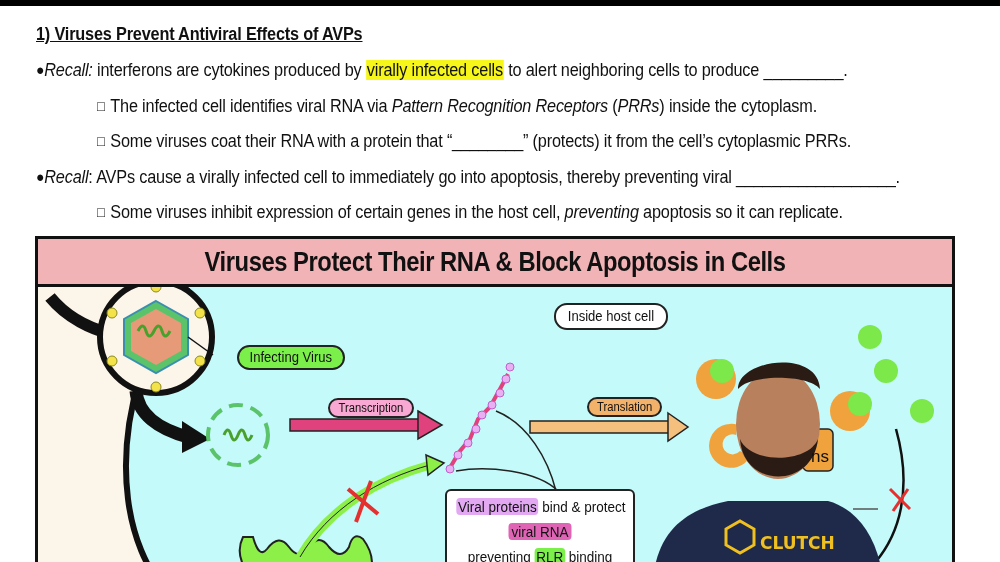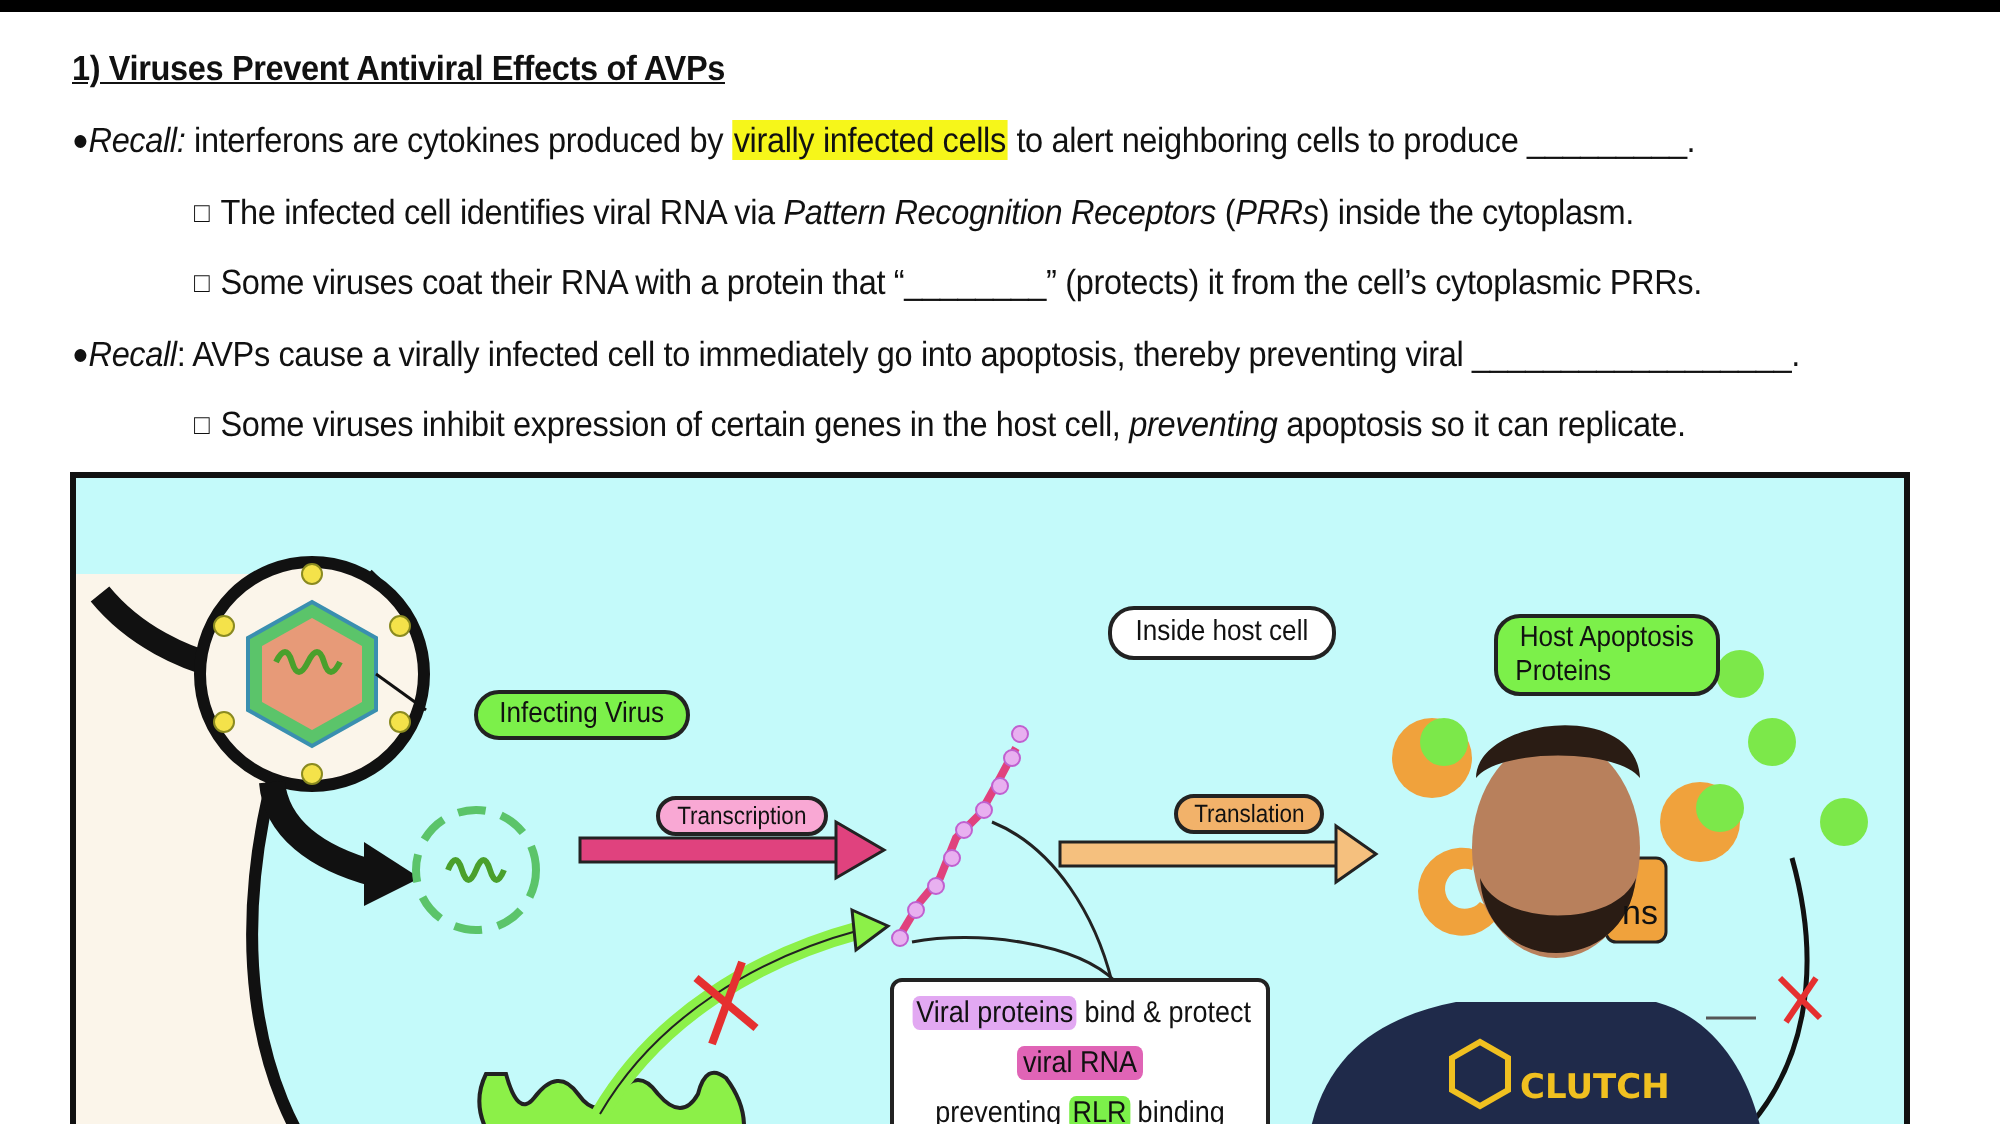--- a/index.html
+++ b/index.html
@@ -158,29 +158,26 @@
     <g>
       <path d="M615 340 C 620 290, 650 270, 690 262 L790 262 C 820 270, 840 300, 845 340 Z" fill="#1f2a4a"></path>
       <ellipse cx="740" cy="185" rx="42" ry="55" fill="#b8805c"></ellipse>
       <path d="M700 150 C 700 120, 780 110, 782 150 C 770 135, 712 135, 700 150 Z" fill="#2a1c14"></path>
       <path d="M702 200 C 705 250, 775 250, 780 200 C 770 225, 712 225, 702 200 Z" fill="#2a1c14"></path>
       <polygon points="688,290 702,282 716,290 716,306 702,314 688,306" fill="none" stroke="#f0c020" stroke-width="3"></polygon>
       <text x="722" y="310" font-family="DejaVu Sans, sans-serif" font-weight="bold" font-size="17" fill="#f0c020">CLUTCH</text>
     </g>
   </svg>
 
+  <div class="diagram-title"><span>Viruses Protect Their RNA &amp; Block Apoptosis in Cells</span></div>
 
   <div class="lbl lbl-green" style="left:171px; top:106px; padding:2px 6px;margin-left:28px;"><span>Infecting Virus</span></div>
   <div class="lbl lbl-white" style="left:516px; top:64px; padding:3px 7px;"><span>Inside host cell</span></div>
   <div class="lbl lbl-pink" style="left:290px; top:159px; padding:1px 5px;"><span>Transcription</span></div>
   <div class="lbl lbl-orange" style="left:534px; top:158px; padding:1px 5px;"><span>Translation</span></div>
-  <div class="lbl lbl-green" style="left:709px; top:68px; padding:2px 6px;">
-    <span>Host Apoptosis</span><br>
-    <span>Proteins</span>
-  </div>
   <div style="position:absolute; left:773px; top:208px; font-size:17px;">ns</div>
 
   <div class="callout">
     <div><span class="hp">Viral proteins</span><span> bind &amp; protect</span></div>
     <div><span class="hm">viral RNA</span></div>
     <div><span>preventing </span><span class="hg">RLR</span><span> binding</span></div>
   </div>
 </div>
 
 </body></html>

